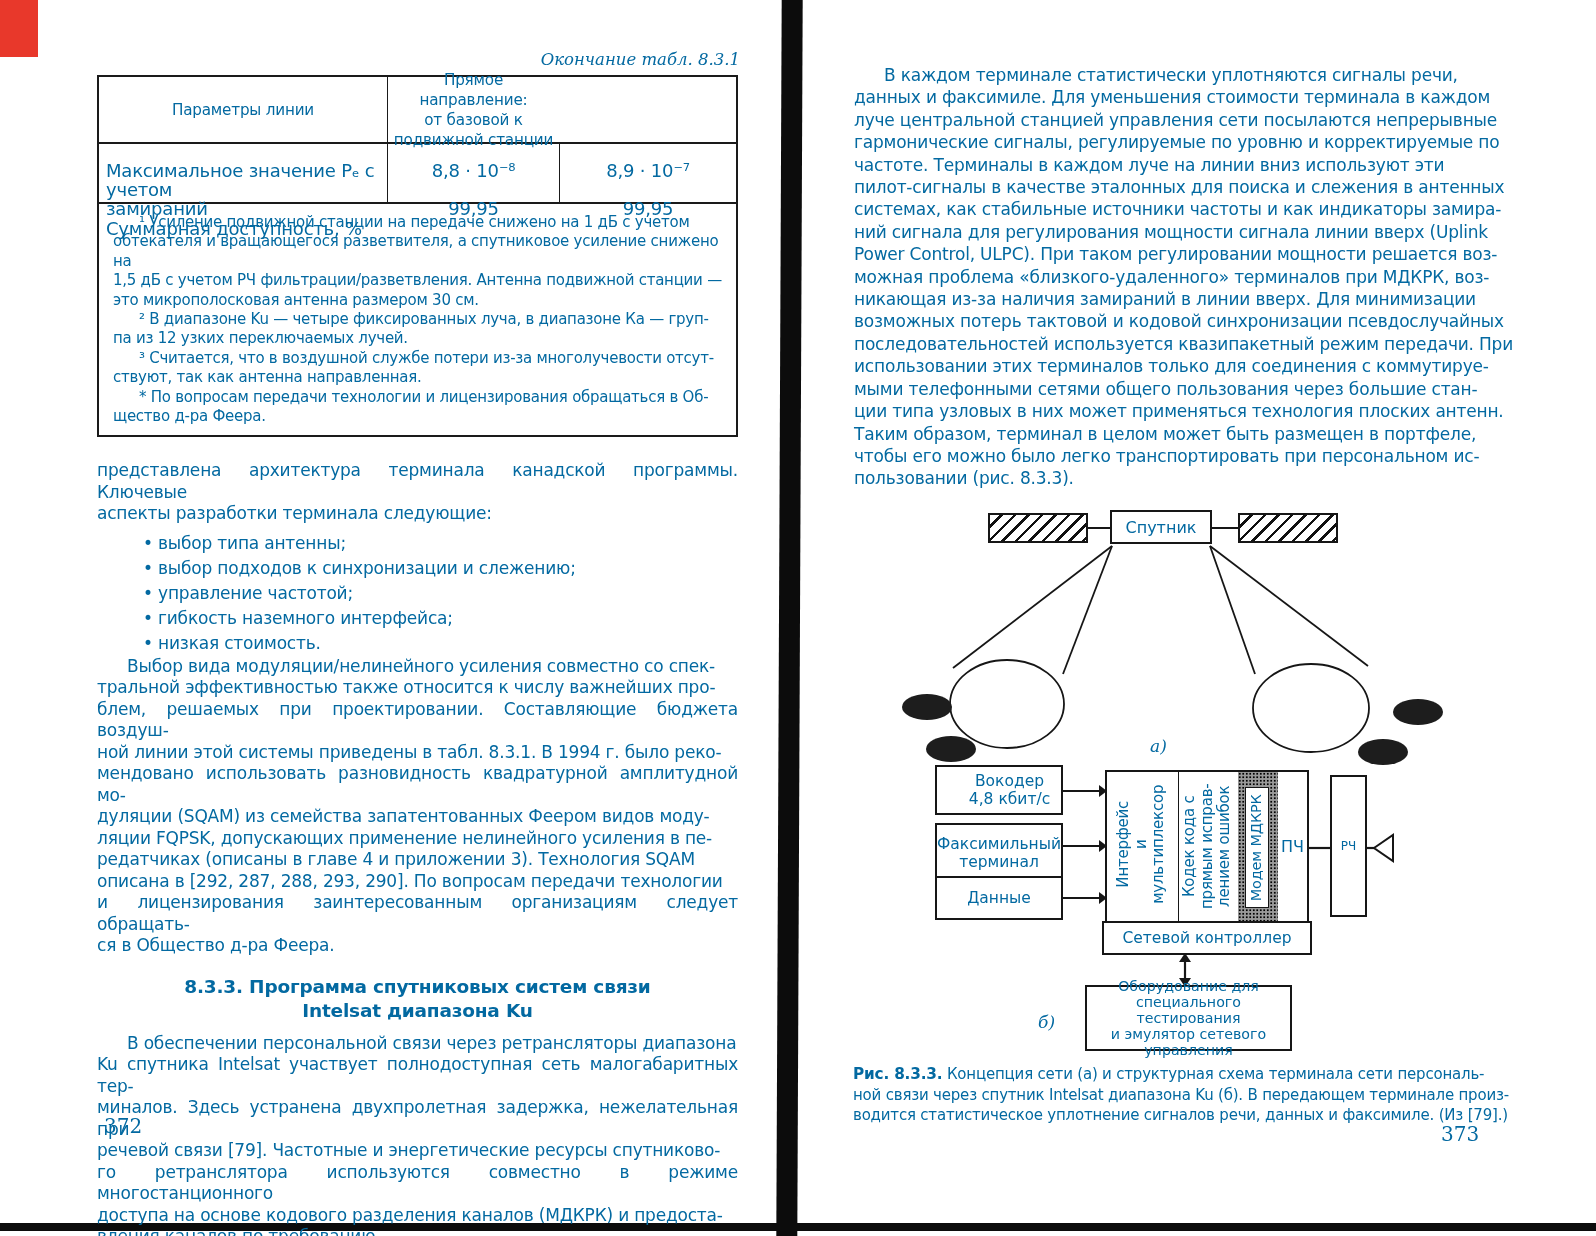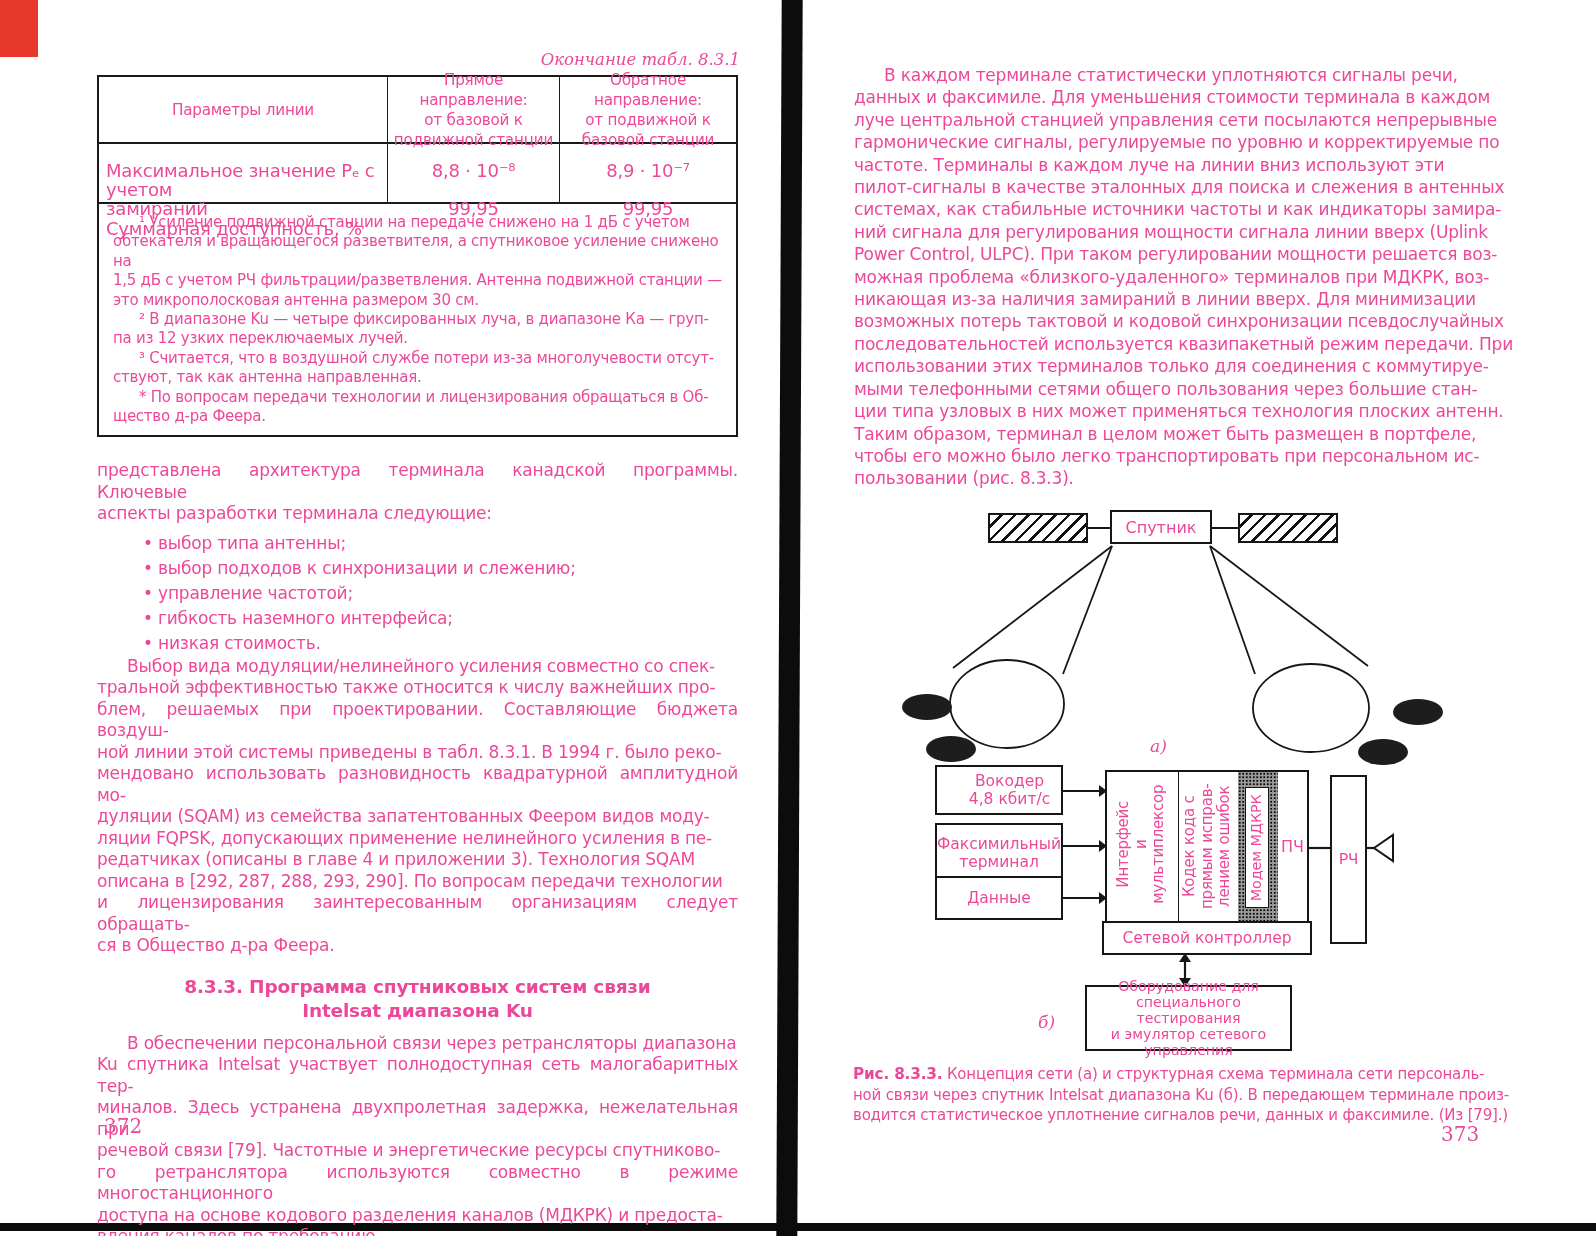--- a/index.html
+++ b/index.html
@@ -1,17 +1,17 @@
 <!DOCTYPE html>
 <html><head>
 <meta charset="utf-8">
 <style>
   html,body{margin:0;padding:0;background:#d8d8d8;}
   #page{position:relative;width:1596px;height:1236px;background:#ffffff;overflow:hidden;
-        font-family:"DejaVu Sans",sans-serif;color:#ec4899;}
+        font-family:"DejaVu Sans",sans-serif;color:#0369a1;}
   .abs{position:absolute;}
   .pre{white-space:pre-line;}
   
   .red-marker{left:0;top:0;width:38px;height:57px;background:#e8382b;}
   .gutter{left:779px;top:0;width:21px;height:1236px;background:#0c0c0c;transform:skewX(-0.25deg);}
   .bottom-edge{left:0;top:1223px;width:1596px;height:8px;background:#0c0c0c;}
   
   .tbl-caption{left:540px;top:50px;width:200px;text-align:right;font-family:"DejaVu Serif",serif;
                font-style:italic;font-size:16.5px;}
   .tbl{left:97px;top:75px;width:641px;height:362px;border:2px solid #1a1a1a;box-sizing:border-box;}
@@ -62,23 +62,20 @@
   <div class="abs bottom-edge"></div>
 
   <div class="abs tbl-caption">Окончание табл. 8.3.1</div>
 
   <div class="abs tbl">
     <div class="tbl-head">
       <div class="c1 hcell">Параметры линии</div>
       <div class="c2 hcell pre">Прямое направление:
 от базовой к
 подвижной станции</div>
-      <div class="c3 hcell pre">Обратное направление:
-от подвижной к
-базовой станции</div>
     </div>
     <div class="tbl-data">
       <div class="c1 dcell left pre">Максимальное значение Pₑ с учетом
 замираний
 Суммарная доступность, %</div>
       <div class="c2 dcell center pre">8,8 · 10⁻⁸
 
 99,95</div>
       <div class="c3 dcell center pre">8,9 · 10⁻⁷
 
@@ -198,21 +195,21 @@
   <div class="abs vlabel pre" style="left:1066px;top:818px;width:150px;">Интерфейс
 и
 мультиплексор</div>
   <div class="abs vlabel pre" style="left:1132px;top:820px;width:150px;">Кодек кода с
 прямым исправ-
 лением ошибок</div>
   <div class="abs" style="left:1245px;top:787px;width:24px;height:121px;background:#fff;border:1.5px solid #161616;box-sizing:border-box;"></div>
   <div class="abs vlabel" style="left:1197px;top:839px;width:120px;font-size:14.5px;">Модем МДКРК</div>
   <div class="abs flexc" style="left:1276px;top:770px;width:33px;height:153px;font-size:16px;">ПЧ</div>
 
-  <div class="abs boxed flexc" style="left:1330px;top:775px;width:37px;height:169px;font-size:16px;font-family:Liberation Mono, monospace;">РЧ</div>
+  <div class="abs boxed flexc" style="left:1330px;top:775px;width:37px;height:142px;font-size:12px;">РЧ</div>
 
   <div class="abs boxed flexc" style="left:1102px;top:921px;width:210px;height:34px;font-size:15.5px;">Сетевой контроллер</div>
 
   <div class="abs boxed flexc pre" style="left:1085px;top:985px;width:207px;height:66px;font-size:14.2px;line-height:16px;">Оборудование для
 специального тестирования
 и эмулятор сетевого
 управления</div>
 
   <div class="abs figlabel" style="left:1038px;top:1012px;">б)</div>
 

